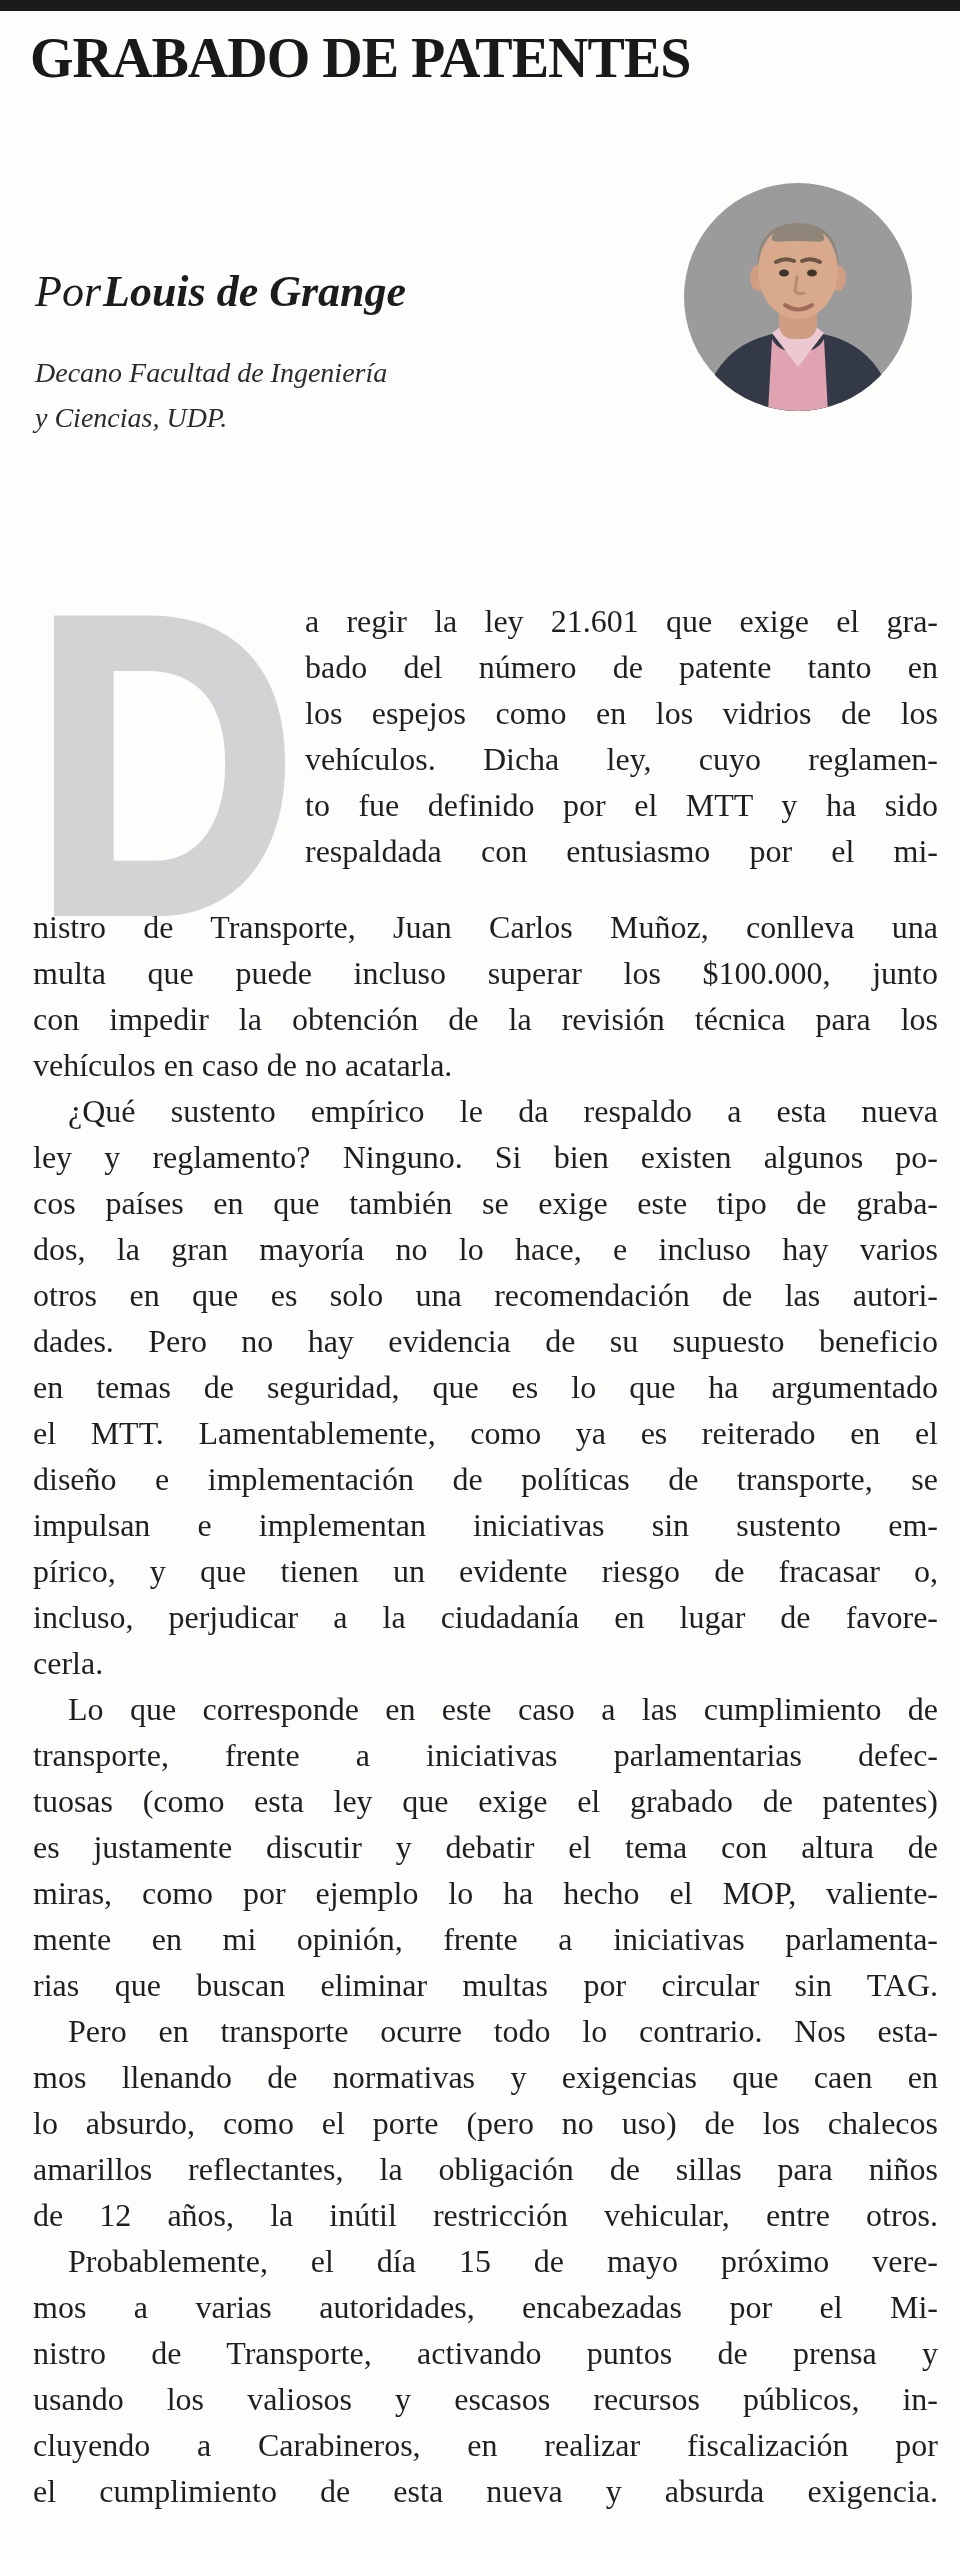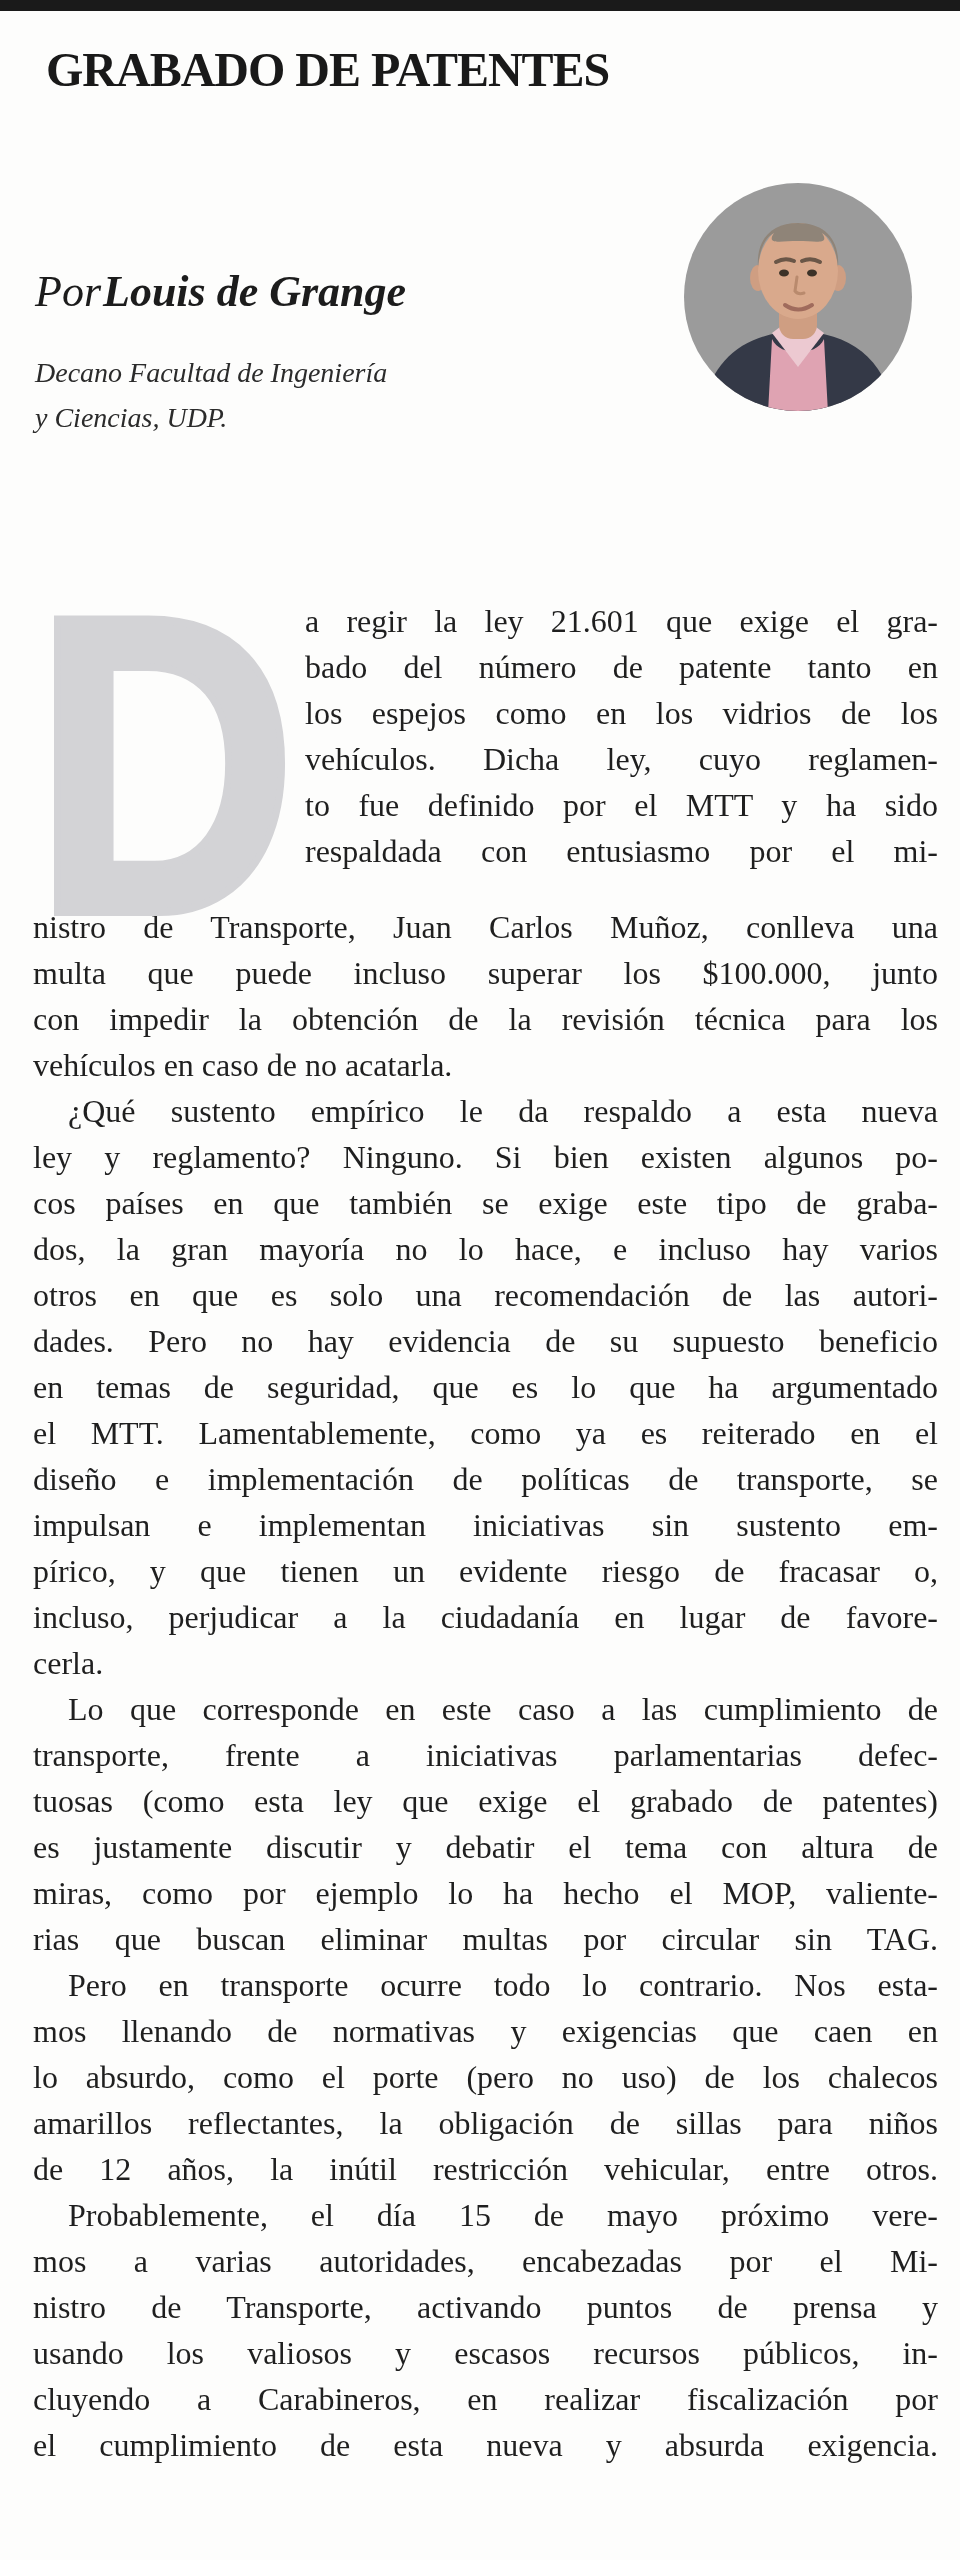--- a/index.html
+++ b/index.html
@@ -10,22 +10,22 @@
     background: #fdfdfc;
     overflow: hidden;
     font-family: "Liberation Serif", serif;
   }
   .top-bar {
     position: absolute; top: 0; left: 0;
     width: 100%; height: 11px;
     background: #1a1a1a;
   }
   .title {
-    position: absolute; left: 30px; top: 30px; margin: 16px;
-    font-size: 48px; font-weight: 700; letter-spacing: -1px;
+    position: absolute; left: 30px; top: 30px; margin: 0;
+    font-size: 56px; font-weight: 700; letter-spacing: -1px;
     line-height: 1; color: #191919; white-space: nowrap;
   }
   .byline {
     position: absolute; left: 35px; top: 268px;
     font-style: italic; font-size: 44px; line-height: 1.1; color: #1c1c1c;
     white-space: nowrap;
   }
   .by-prefix { font-weight: 400; margin-right: 2px; }
   .by-author { font-weight: 700; }
   .role {
@@ -153,20 +153,21 @@
           <div class="line">pírico, y que tienen un evidente riesgo de fracasar o,</div>
           <div class="line">incluso, perjudicar a la ciudadanía en lugar de favore-</div>
           <div class="line noj">cerla.</div>
         </div>
         <div>
           <div class="line indent">Lo que corresponde en este caso a las cumplimiento de</div>
           <div class="line">transporte, frente a iniciativas parlamentarias defec-</div>
           <div class="line">tuosas (como esta ley que exige el grabado de patentes)</div>
           <div class="line">es justamente discutir y debatir el tema con altura de</div>
           <div class="line">miras, como por ejemplo lo ha hecho el MOP, valiente-</div>
+          <div class="line">mente en mi opinión, frente a iniciativas parlamenta-</div>
           <div class="line">rias que buscan eliminar multas por circular sin TAG.</div>
         </div>
         <div>
           <div class="line indent">Pero en transporte ocurre todo lo contrario. Nos esta-</div>
           <div class="line">mos llenando de normativas y exigencias que caen en</div>
           <div class="line">lo absurdo, como el porte (pero no uso) de los chalecos</div>
           <div class="line">amarillos reflectantes, la obligación de sillas para niños</div>
           <div class="line">de 12 años, la inútil restricción vehicular, entre otros.</div>
         </div>
         <div>

